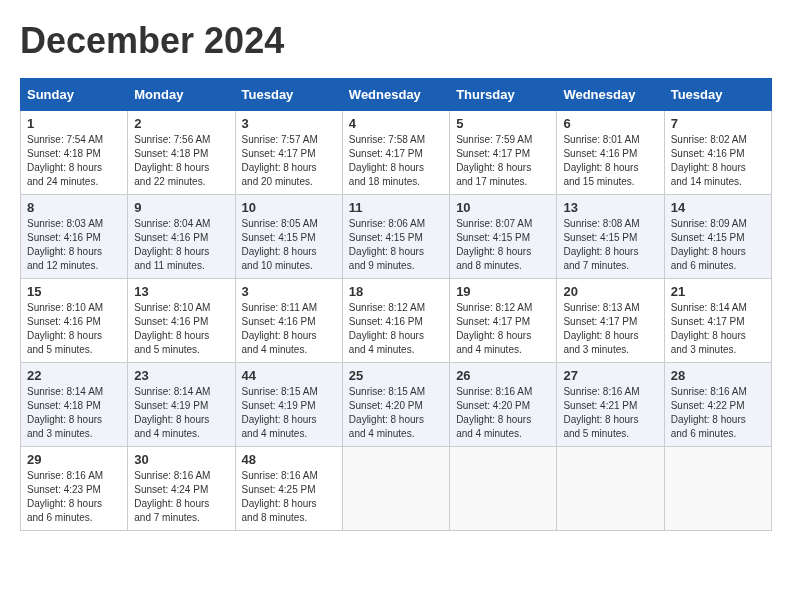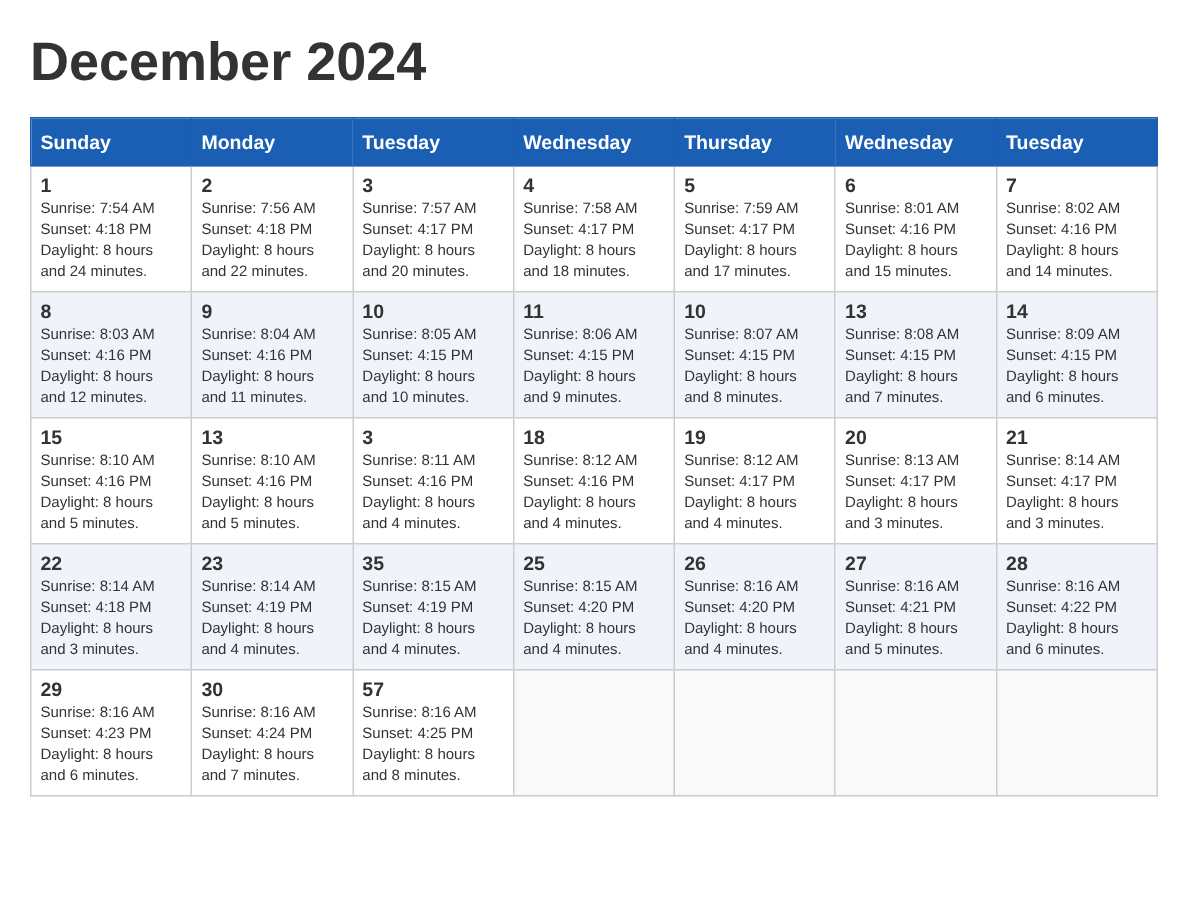--- a/index.html
+++ b/index.html
@@ -295,21 +295,21 @@
       </td>
         <td>
         <span class="day-number">23</span>
         <div class="day-info">
           Sunrise: 8:14 AM<br>
           Sunset: 4:19 PM<br>
           Daylight: 8 hours and 4 minutes.
         </div>
       </td>
         <td>
-        <span class="day-number">35</span>
+        <span class="day-number">44</span>
         <div class="day-info">
           Sunrise: 8:15 AM<br>
           Sunset: 4:19 PM<br>
           Daylight: 8 hours and 4 minutes.
         </div>
       </td>
         <td>
         <span class="day-number">25</span>
         <div class="day-info">
           Sunrise: 8:15 AM<br>
@@ -353,21 +353,21 @@
       </td>
         <td>
         <span class="day-number">30</span>
         <div class="day-info">
           Sunrise: 8:16 AM<br>
           Sunset: 4:24 PM<br>
           Daylight: 8 hours and 7 minutes.
         </div>
       </td>
         <td>
-        <span class="day-number">57</span>
+        <span class="day-number">48</span>
         <div class="day-info">
           Sunrise: 8:16 AM<br>
           Sunset: 4:25 PM<br>
           Daylight: 8 hours and 8 minutes.
         </div>
       </td>
         <td class="empty-cell"></td>
         <td class="empty-cell"></td>
         <td class="empty-cell"></td>
         <td class="empty-cell"></td>

